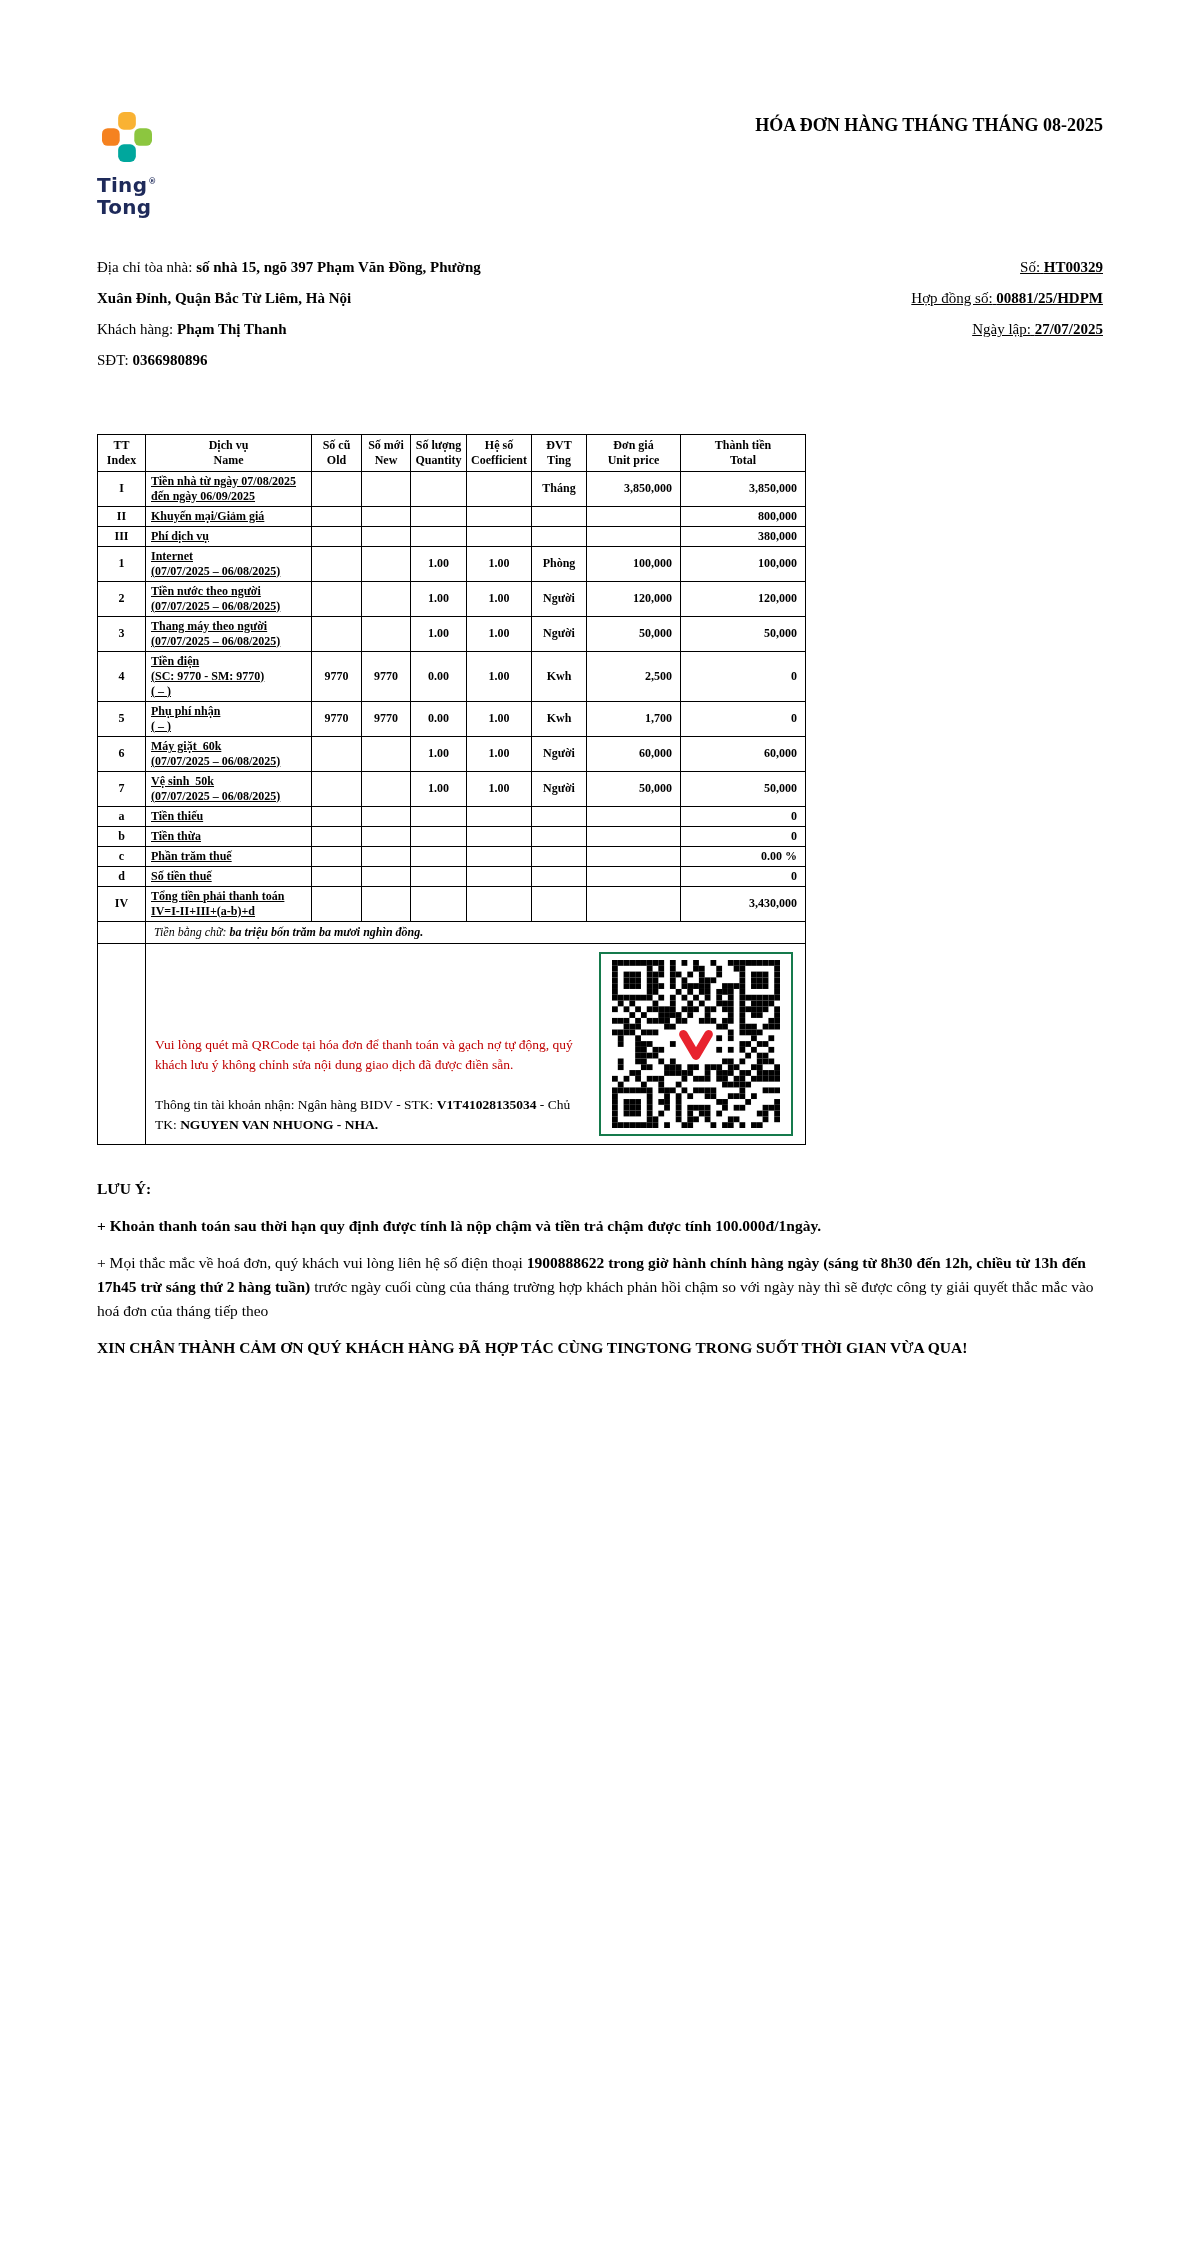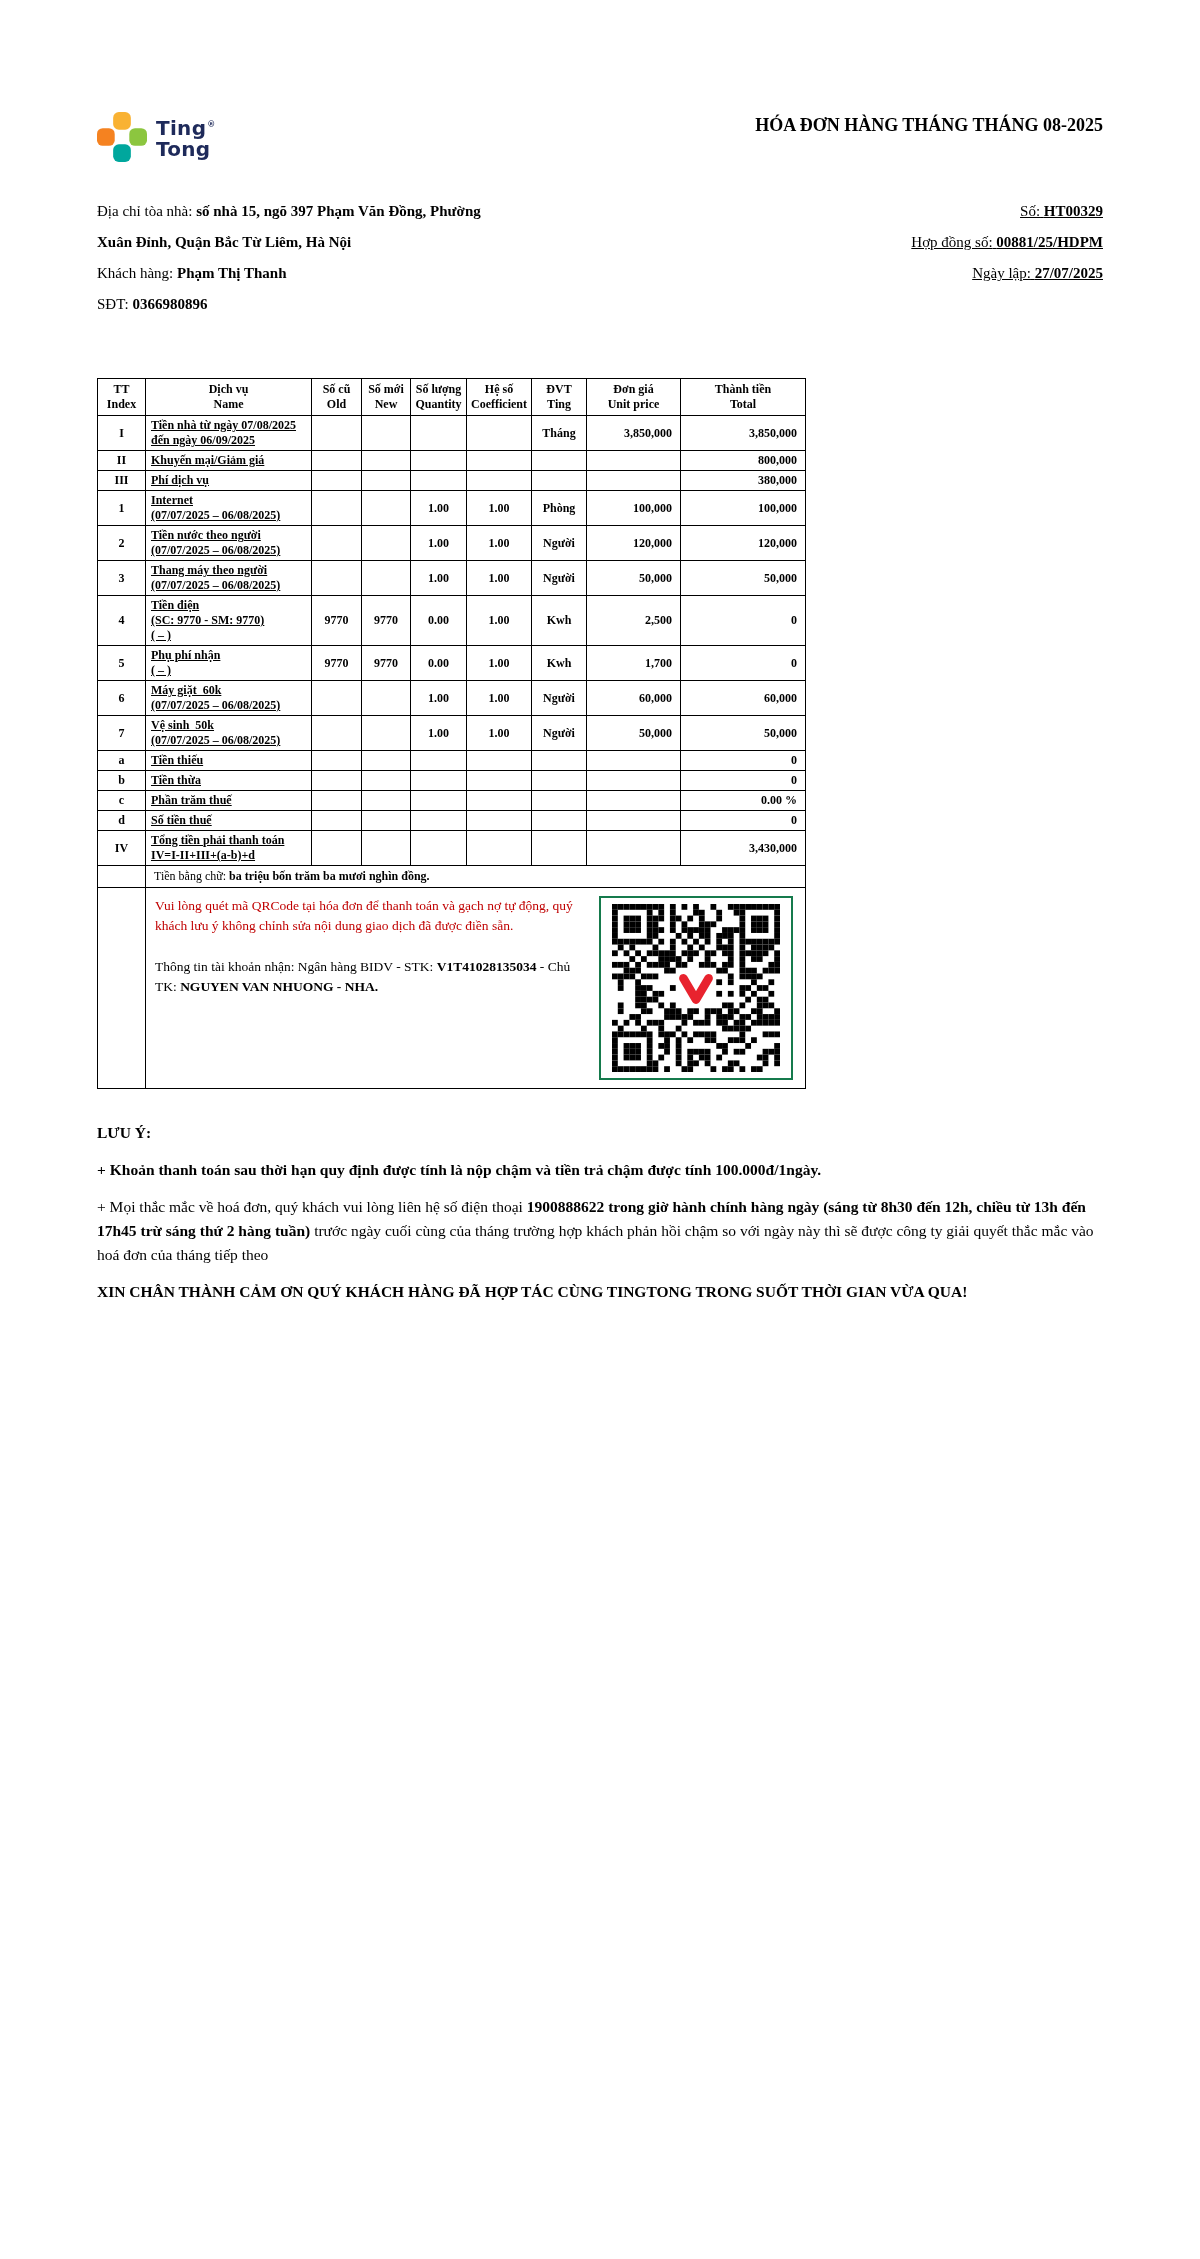--- a/index.html
+++ b/index.html
@@ -15,21 +15,21 @@
   *{box-sizing:border-box;}
   html,body{margin:0;padding:0;}
   body{
     width:1200px;height:2259px;background:#ffffff;color:#000;
     font-family:"Liberation Serif", serif;
   }
   .content{padding:112px 97px 0 97px;}
 
   
   .header{display:flex;justify-content:space-between;align-items:flex-start;}
-  .logo{display:flex;align-items:center;gap:9px;}
+  .logo{display:flex;align-items:center;gap:9px;flex-direction:column;}
   .logo-icon{width:50px;height:50px;flex:0 0 auto;}
   .logo-text{
     font-family:"DejaVu Sans", sans-serif;font-weight:bold;color:var(--navy);
     font-size:20px;line-height:22px;letter-spacing:.3px;
   }
   .reg{font-size:8px;vertical-align:super;margin-left:1px;}
   .title{width:380px;text-align:right;font-weight:bold;font-size:18px;line-height:1.45;}
 
   
   .info{display:flex;justify-content:space-between;margin-top:34px;font-size:15px;}
@@ -38,23 +38,23 @@
   .pay{margin-top:4px;}
   .bold{font-weight:bold;}
 
   
   table{border-collapse:collapse;table-layout:fixed;width:708px;margin-top:58px;}
   th,td{border:1px solid #000;font-size:12px;font-weight:bold;padding:2px 5px;vertical-align:middle;line-height:1.25;}
   th{text-align:center;padding:3px 1px;}
   td.c{text-align:center;}
   td.r{text-align:right;padding-right:8px;}
   td.l{text-align:left;text-decoration:underline;}
-  tr.words td{font-weight:normal;padding:3px 8px;}
+  tr.words td{font-weight:normal;font-style:italic;padding:3px 8px;}
   .qr-cell{padding:0;}
-  .qr-wrap{display:flex;justify-content:space-between;align-items:flex-start;min-height:192px;padding:8px 12px 8px 9px;}
+  .qr-wrap{display:flex;justify-content:space-between;align-items:flex-end;min-height:192px;padding:8px 12px 8px 9px;}
   .qr-left{width:440px;font-size:13.5px;font-weight:normal;font-style:normal;line-height:1.5;}
   .warn{color:var(--red);margin:0 0 20px 0;}
   .bank{margin:0;}
   .qr-box{
     flex:0 0 auto;border:2px solid var(--green);background:#fff;
     width:194px;height:184px;display:flex;align-items:center;justify-content:center;
   }
   .qr-box svg{width:168px;height:168px;display:block;}
 
   

